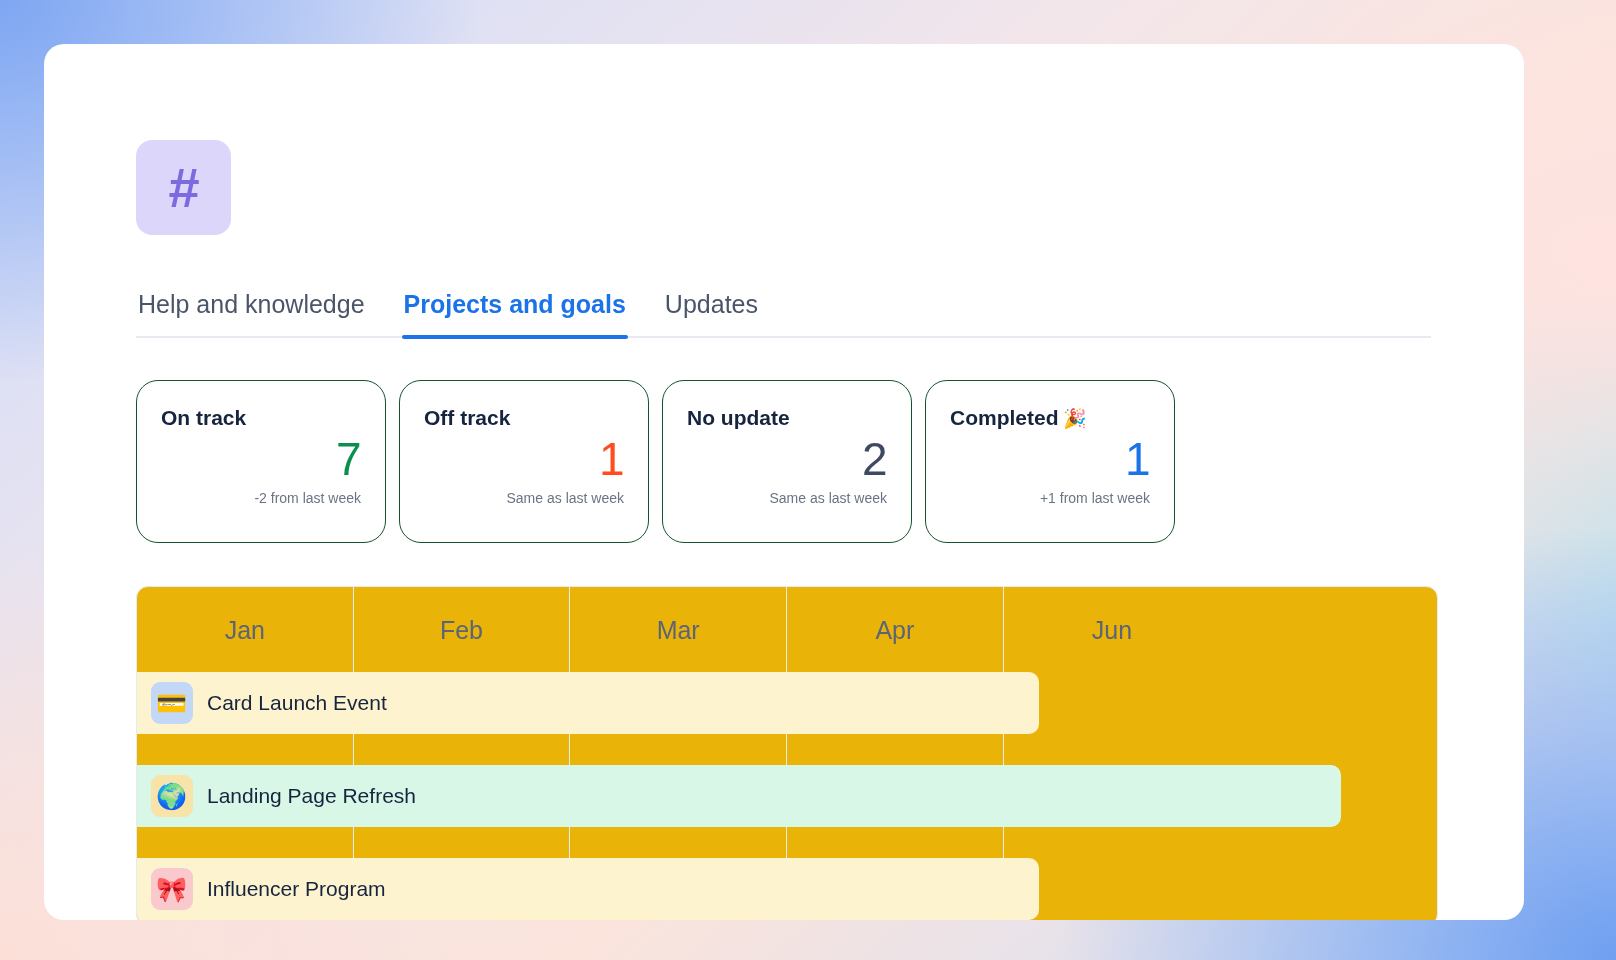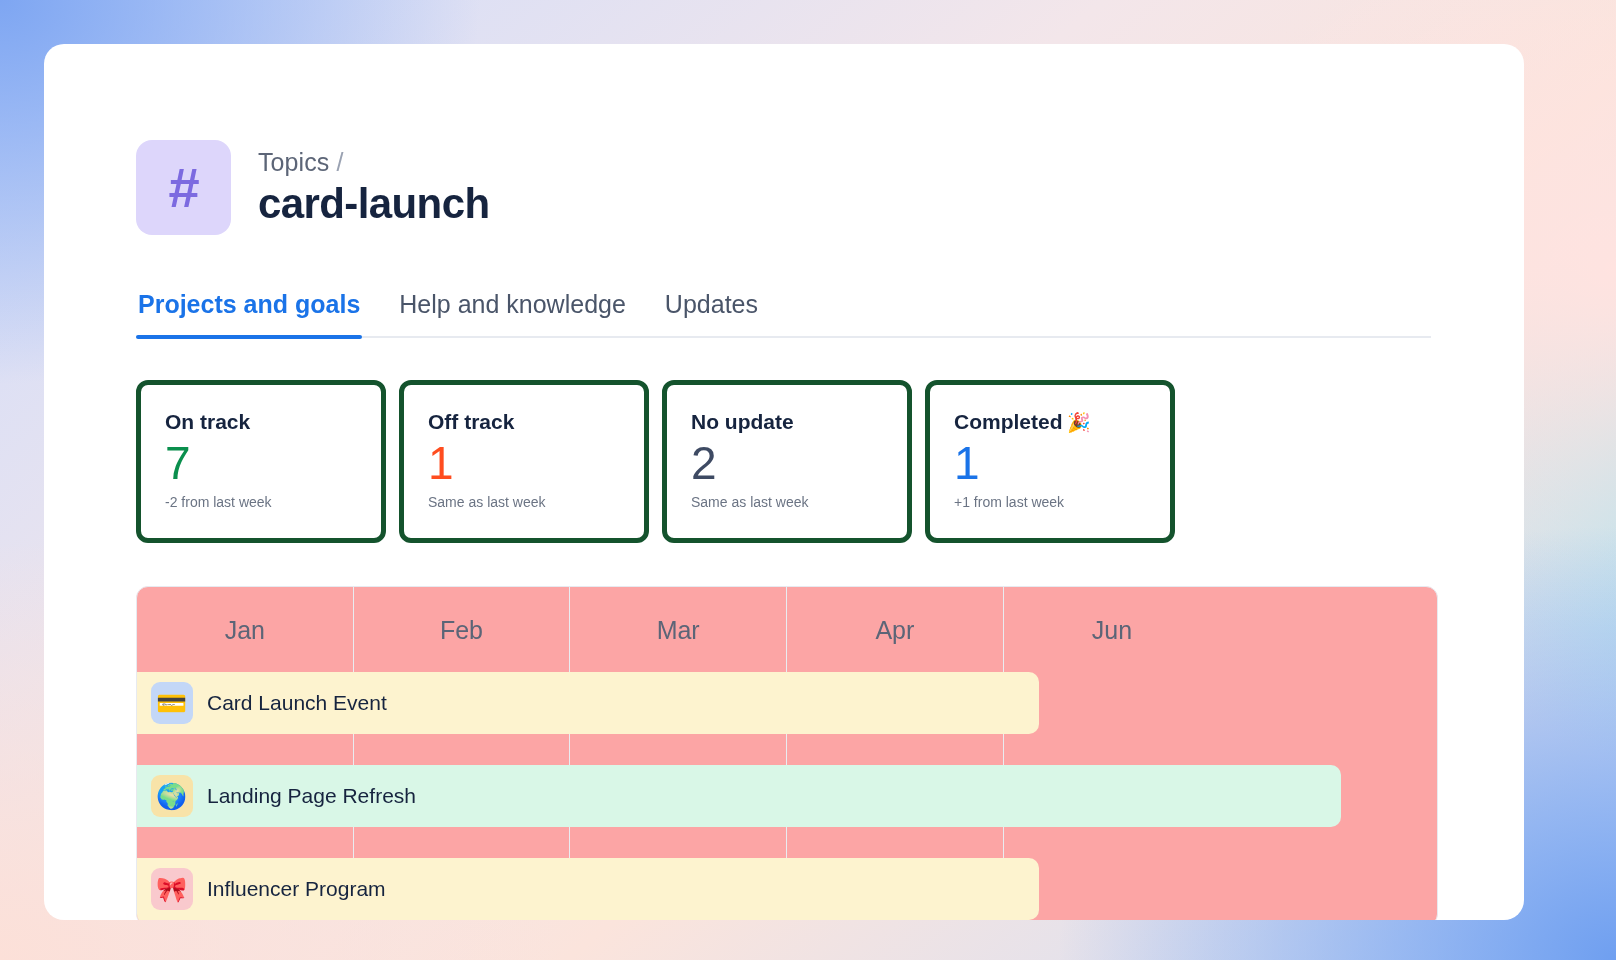--- a/index.html
+++ b/index.html
@@ -117,25 +117,26 @@
 
   
   .stats {
     margin-top: 42px;
     width: 1302px;
     display: grid;
     grid-template-columns: repeat(5, 1fr);
     gap: 13px;
   }
   .stat-card {
-    border: 5px solid #14532d;
-    border-radius: 12px;
+    border: 1px solid #14532d;
+    border-radius: 22px;
     background: #fff;
     padding: 25px 24px 26px 24px;
     min-height: 163px;
+    text-align: right;
   }
   .stat-label {
     font-size: 21px;
     font-weight: 700;
     color: #16243f;
     display: flex;
     align-items: center;
     gap: 5px;
     white-space: nowrap;
   }
@@ -153,21 +154,21 @@
     margin-top: 4px;
     white-space: nowrap;
   }
 
   
   .timeline {
     margin-top: 43px;
     width: 1302px;
     border: 1px solid #e7eaf0;
     border-radius: 12px;
-    background: #fca5a5;
+    background: #eab308;
     position: relative;
     height: 340px;
     overflow: hidden;
   }
 
   .tl-cols {
     position: absolute;
     inset: 0;
     display: grid;
     grid-template-columns: repeat(6, 1fr);
@@ -219,31 +220,25 @@
 </head>
 <body>
 
 <div class="window">
   <div class="window-inner">
 
     <div class="header">
       <div class="topic-tile">
         <span class="hash">#</span>
       </div>
-      <div class="header-text">
-        <div class="breadcrumb">
-          <span>Topics</span><span class="sep">/</span>
-        </div>
-        <div class="page-title">card-launch</div>
-      </div>
     </div>
 
     <div class="tabs">
+      <div class="tab">Help and knowledge</div>
       <div class="tab active">Projects and goals</div>
-      <div class="tab">Help and knowledge</div>
       <div class="tab">Updates</div>
     </div>
 
     <div class="stats">
 
       <div class="stat-card">
         <div class="stat-label">
           <span>On track</span>
         </div>
         <div class="stat-value" style="color: rgb(10, 143, 77);">7</div>

